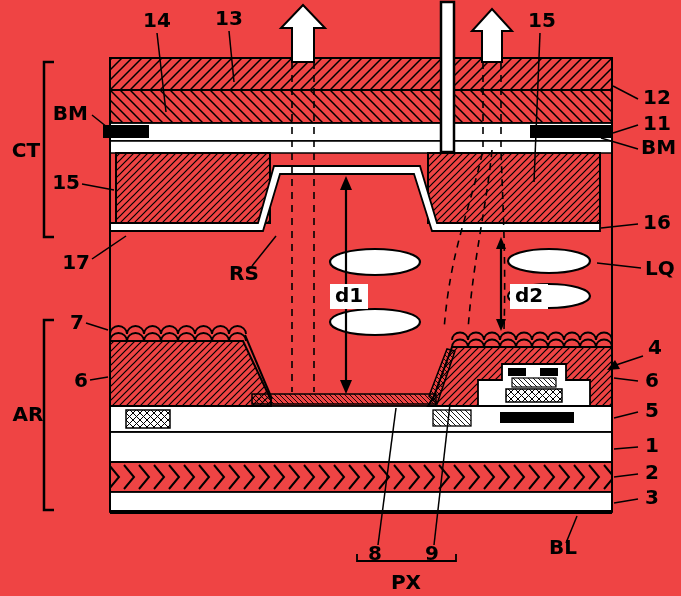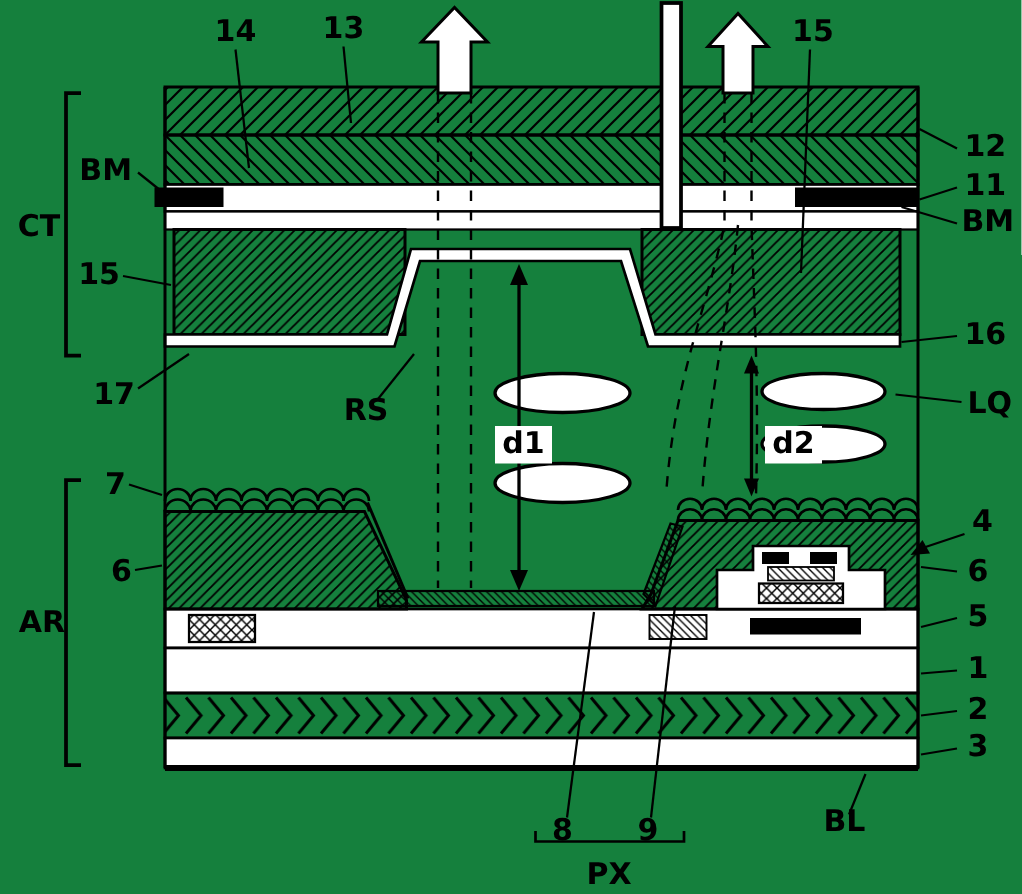--- a/index.html
+++ b/index.html
@@ -1,16 +1,16 @@
 <!DOCTYPE html>
 <html><head>
 <meta charset="utf-8">
 <style>
   html,body{margin:0;padding:0;background:#ffffff;}
-  .stage{position:relative;width:681px;height:596px;background:#15803d;overflow:hidden;text-decoration:underline;}
+  .stage{position:relative;width:681px;height:596px;background:#ef4444;overflow:hidden;text-decoration:underline;}
   svg{display:block;}
   text{font-family:"DejaVu Sans","Liberation Sans",sans-serif;font-weight:700;font-size:20px;fill:#000;}
 </style>
 </head>
 <body>
 
 <div class="stage">
 <svg width="681" height="596" viewBox="0 0 681 596">
   <defs>
     <pattern id="hA" width="10" height="10" patternUnits="userSpaceOnUse">

